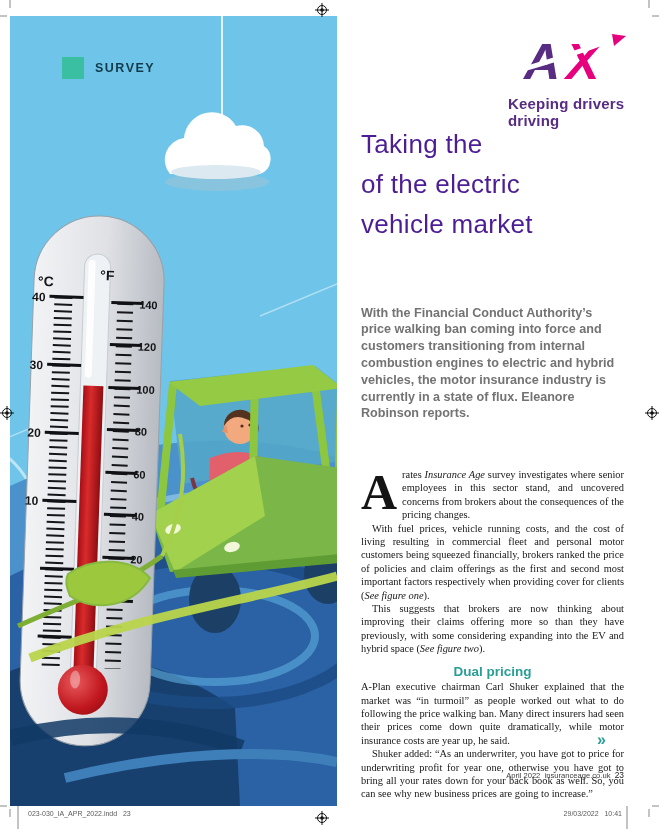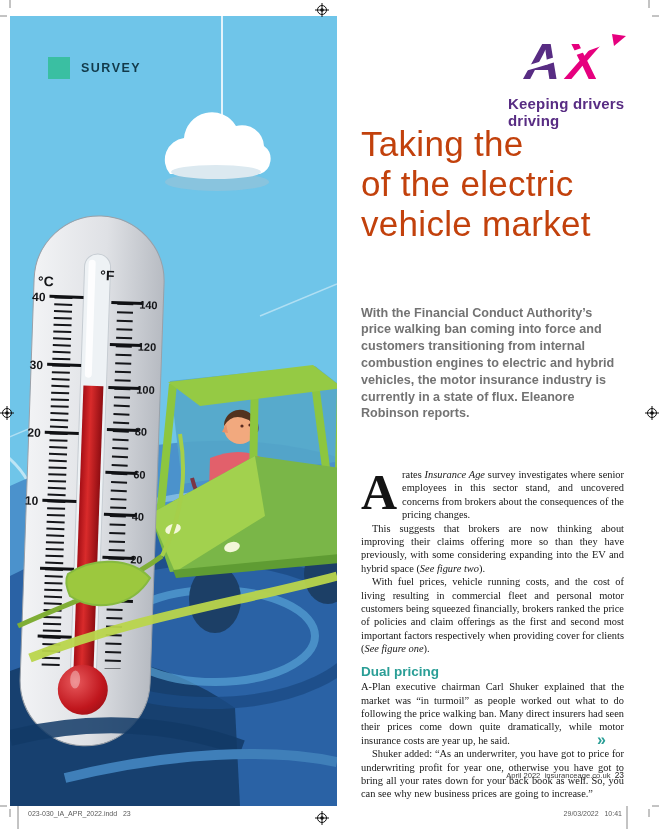--- a/index.html
+++ b/index.html
@@ -1,41 +1,41 @@
 <!DOCTYPE html>
 <html><head>
 <meta charset="utf-8">
 <style>
   html,body{margin:0;padding:0;background:#ffffff;}
   .page{position:relative;width:659px;height:829px;background:#ffffff;overflow:hidden;
         font-family:"Liberation Sans",sans-serif;color:#1a1a1a;}
   
   .panel{position:absolute;left:10px;top:16px;width:327px;height:790px;overflow:hidden;}
   .panel svg{display:block;}
-  .badge{position:absolute;left:38px;top:41px;display:flex;align-items:center;}
+  .badge{position:absolute;left:52px;top:41px;display:flex;align-items:center;}
   .badge .sq{width:22px;height:22px;background:#3abfa2;}
   .badge .lbl{margin-left:11px;font-size:12.5px;font-weight:600;letter-spacing:1.5px;color:#123a4a;}
   
   .logo{position:absolute;left:504px;top:32px;width:140px;}
   .logo .tagline{font-size:15px;font-weight:700;color:#582c83;letter-spacing:.2px;margin-top:1px;padding-left:4px;}
   .title{position:absolute;left:361px;top:124px;width:275px;
-         font-size:35px;line-height:40px;font-weight:300;color:#c2410c;letter-spacing:.3px;}
+         font-size:26px;line-height:40px;font-weight:300;color:#4c1d95;letter-spacing:.3px;}
   .title span{display:block;}
   .standfirst{position:absolute;left:361px;top:292px;width:262px;
               font-size:12.6px;line-height:16.8px;font-weight:700;color:#737373;}
   .standfirst b{font-weight:800;}
   .bodycol{position:absolute;left:361px;top:468px;width:263px;
            font-family:"Liberation Serif",serif;font-size:10.4px;line-height:13.4px;color:#161616;
            text-align:justify;}
   .bodycol p{margin:0;}
   .bodycol p.indent{text-indent:11px;}
   .dropcap{float:left;font-size:50px;line-height:43px;font-weight:700;
            font-family:"Liberation Serif",serif;color:#141414;margin:3px 5px 0 0;}
   .sechead{margin:9px 0 2px 0 !important;font-family:"Liberation Sans",sans-serif;
-           font-size:13.5px;font-weight:700;color:#2a9e96;text-align:left;}
+           font-size:13.5px;font-weight:700;color:#2a9e96;text-align:center;}
   .contmark{position:absolute;left:597px;top:731px;color:#2a9e96;font-size:16px;font-weight:800;letter-spacing:-2px;}
   .pgfooter{position:absolute;left:361px;top:770px;width:263px;text-align:right;
             font-size:7.6px;color:#3c3c3c;}
   .pgfooter .num{font-weight:400;font-size:8.4px;color:#222;}
   
   .marks{position:absolute;left:0;top:0;pointer-events:none;}
   .slug{position:absolute;left:28px;top:810px;font-size:7px;color:#5a5a5a;white-space:pre;}
   .proofdate{position:absolute;left:460px;top:810px;width:162px;text-align:right;
              font-size:7px;color:#5a5a5a;white-space:pre;}
 </style>
@@ -210,24 +210,24 @@
 
   <p class="standfirst">
     <span>With the Financial Conduct Authority’s price walking ban coming into force and customers transitioning from internal combustion engines to electric and hybrid vehicles, the motor insurance industry is currently in a state of flux. </span><b>Eleanore Robinson</b><span> reports.</span>
   </p>
 
   <div class="bodycol">
     <p>
       <span class="dropcap">A</span><span>rates </span><i>Insurance Age</i><span> survey investigates where senior employees in this sector stand, and uncovered concerns from brokers about the consequences of the pricing changes.</span>
     </p>
     <p class="indent">
-      <span>This suggests that brokers are now thinking about improving their claims offering more so than they have previously, with some considering expanding into the EV and hybrid space (</span><i>See figure two</i><span>).</span>
+      <span>With fuel prices, vehicle running costs, and the cost of living resulting in commercial fleet and personal motor customers being squeezed financially, brokers ranked the price of policies and claim offerings as the first and second most important factors respectively when providing cover for clients (</span><i>See figure one</i><span>).</span>
     </p>
     <p class="indent">
-      <span>With fuel prices, vehicle running costs, and the cost of living resulting in commercial fleet and personal motor customers being squeezed financially, brokers ranked the price of policies and claim offerings as the first and second most important factors respectively when providing cover for clients (</span><i>See figure one</i><span>).</span>
+      <span>This suggests that brokers are now thinking about improving their claims offering more so than they have previously, with some considering expanding into the EV and hybrid space (</span><i>See figure two</i><span>).</span>
     </p>
     <p class="sechead">Dual pricing</p>
     <p>A-Plan executive chairman Carl Shuker explained that the market was “in turmoil” as people worked out what to do following the price walking ban. Many direct insurers had seen their prices come down quite dramatically, while motor insurance costs are year up, he said.</p>
     <p class="indent">Shuker added: “As an underwriter, you have got to price for underwriting profit for year one, otherwise you have got to bring all your rates down for your back book as well. So, you can see why new business prices are going to increase.”</p>
   </div>
 
   <div class="contmark">»</div>
 
   <div class="pgfooter">
     <span>April 2022</span>&nbsp;

